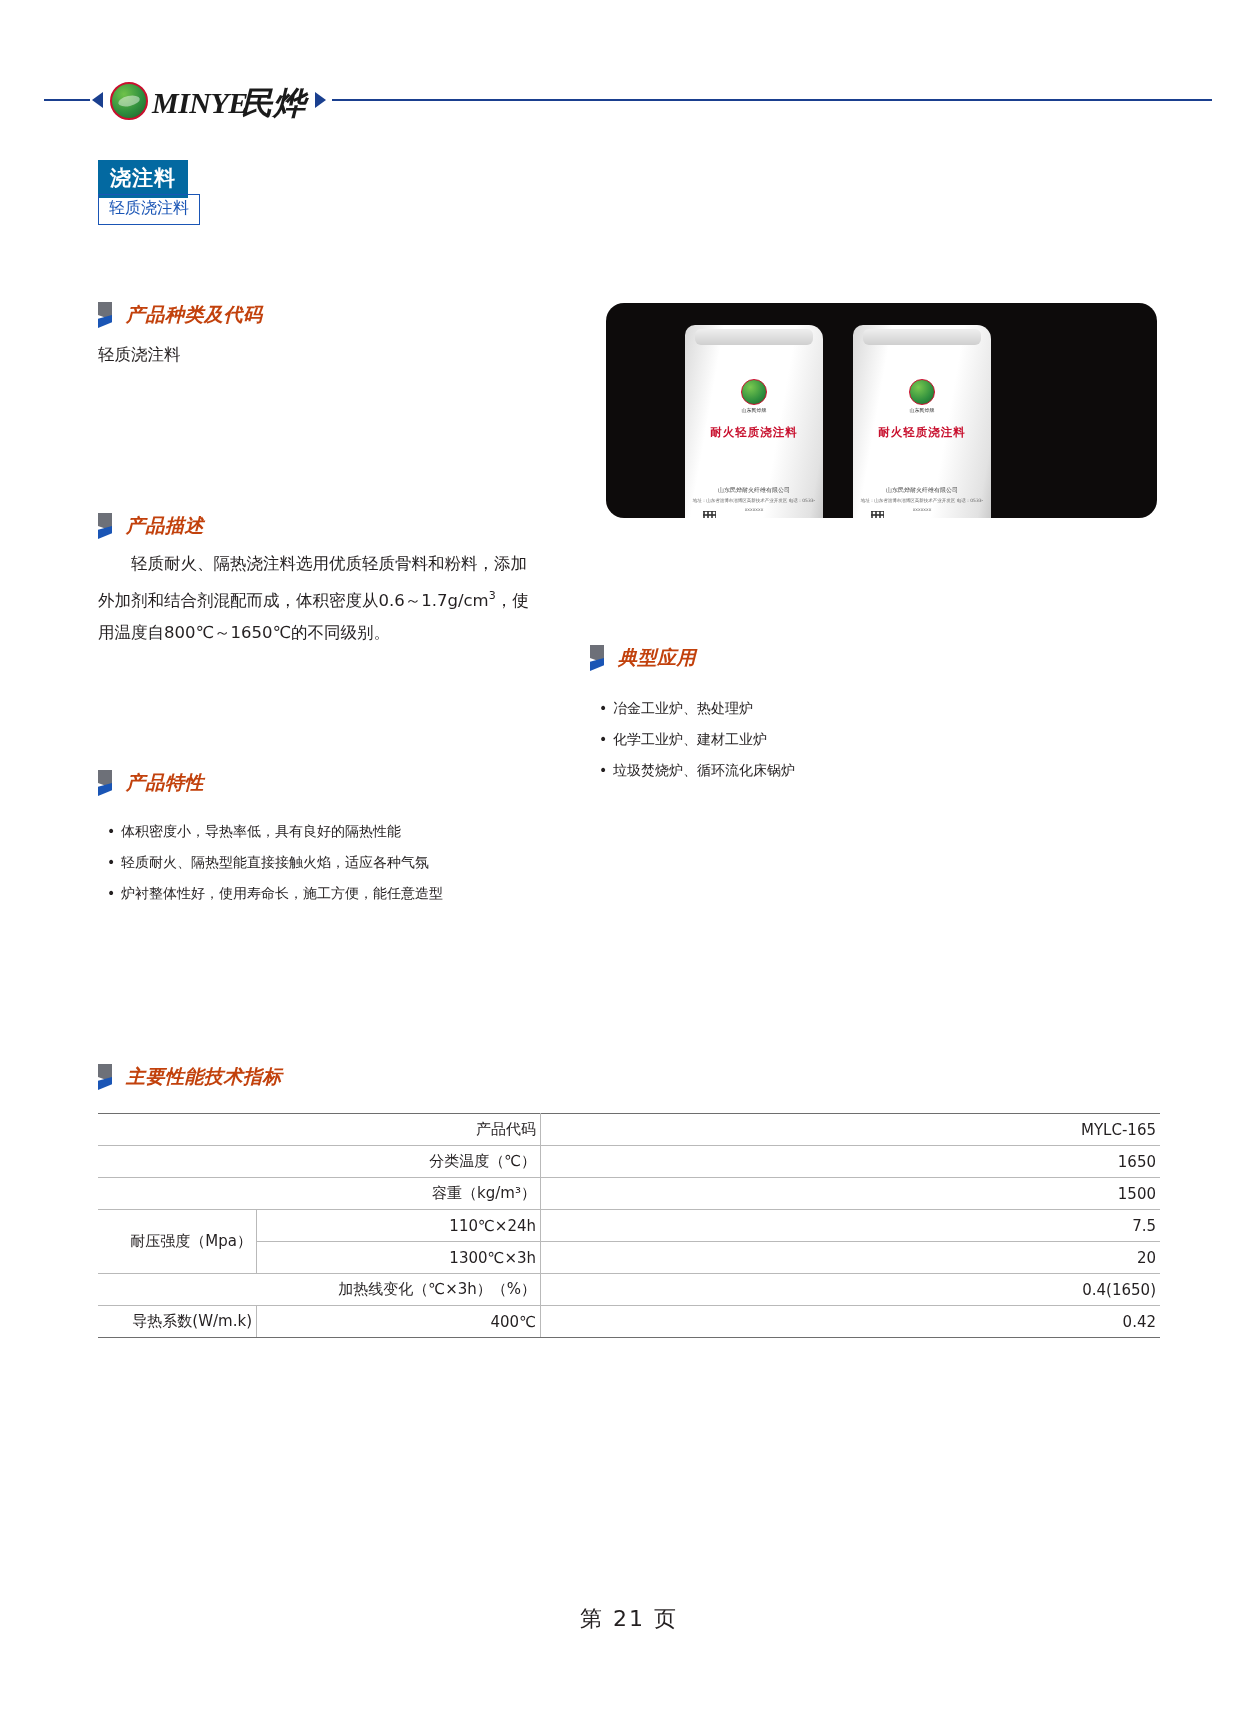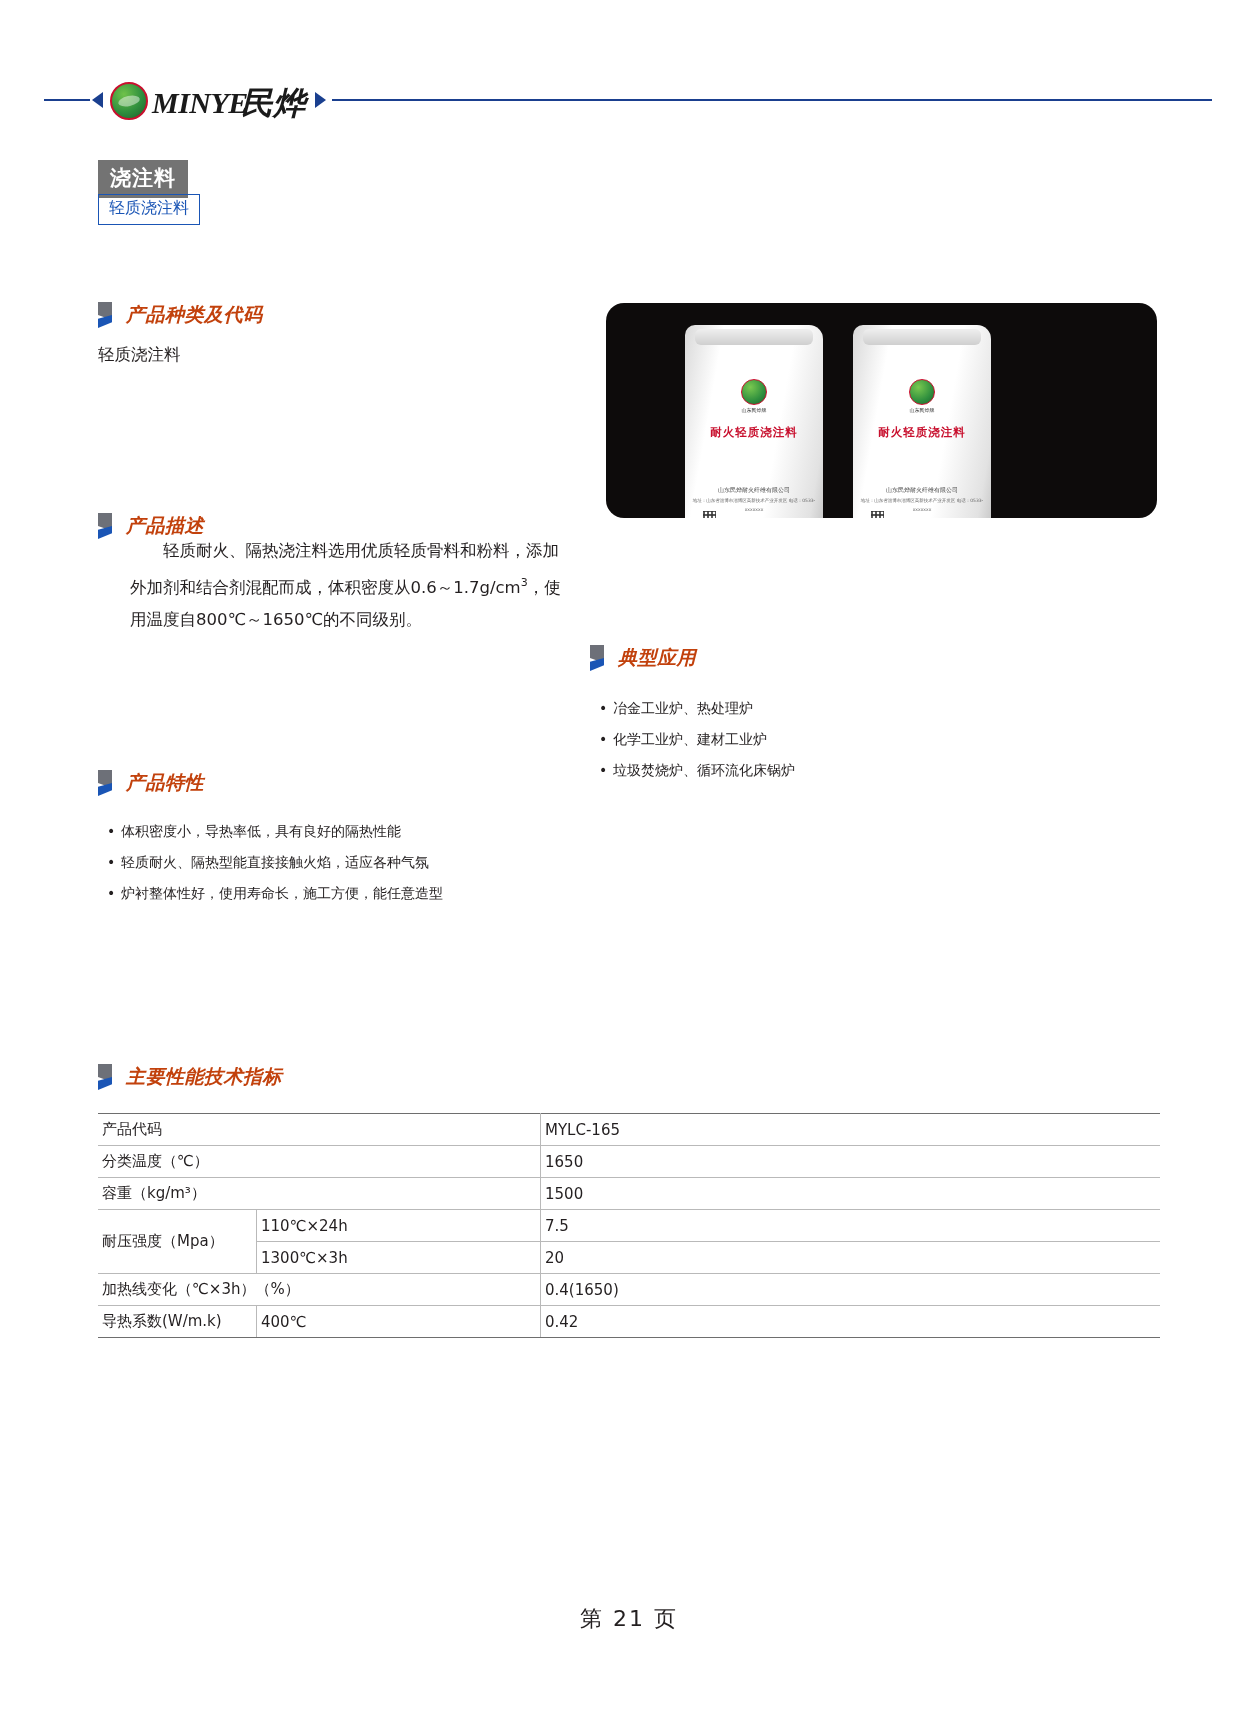--- a/index.html
+++ b/index.html
@@ -99,21 +99,21 @@
     width: 880px;
     height: 2px;
     background: #1a3f8f;
   }
 
   
   .cat-main {
     position: absolute;
     left: 98px;
     top: 160px;
-    background: #737373;
+    background: #0369a1;
     color: #ffffff;
     font-size: 21px;
     font-weight: bold;
     padding: 4px 12px 6px 12px;
     letter-spacing: 1px;
     font-family: "DejaVu Sans", sans-serif;
   }
   .cat-sub {
     position: absolute;
     left: 98px;
@@ -309,21 +309,21 @@
     border-collapse: collapse;
     width: 100%;
     font-size: 15px;
     font-family: "DejaVu Sans", sans-serif;
     color: #231f20;
   }
   table.spec td {
     border-top: 1px solid #b9b9b9;
     border-bottom: 1px solid #b9b9b9;
     padding: 6px 4px;
-    text-align: left;
+    text-align: right;
     height: 19px;
   }
   table.spec tr.first td { border-top: 1px solid #6e6e6e; }
   table.spec tr.last td { border-bottom: 1px solid #6e6e6e; }
   td.lbl-merge { border-right: 1px solid #b9b9b9; }
   .col-sep { border-right: 1px solid #b9b9b9; }
 
   
   .footer {
     position: absolute;
@@ -362,21 +362,21 @@
 </div>
 <div class="body-text" style="left:98px; top:339px; width:420px;">轻质浇注料</div>
 
 <div class="sec-head" style="left:98px; top:513px;">
   <span class="flag">
       <span class="f1"></span>
       <span class="f2"></span>
     </span>
   <span class="sec-title">产品描述</span>
 </div>
-<div class="body-text" style="left:98px; top:535px; width:444px;margin-left:32px;">
+<div class="body-text" style="left:98px; top:548px; width:444px;">
   <p class="para"><span>轻质耐火、隔热浇注料选用优质轻质骨料和粉料，添加外加剂和结合剂混配而成，体积密度从0.6～1.7g/cm</span><sup class="unit">3</sup><span>，使用温度自800℃～1650℃的不同级别。</span></p>
 </div>
 
 <div class="sec-head" style="left:98px; top:770px;">
   <span class="flag">
       <span class="f1"></span>
       <span class="f2"></span>
     </span>
   <span class="sec-title">产品特性</span>
 </div>

